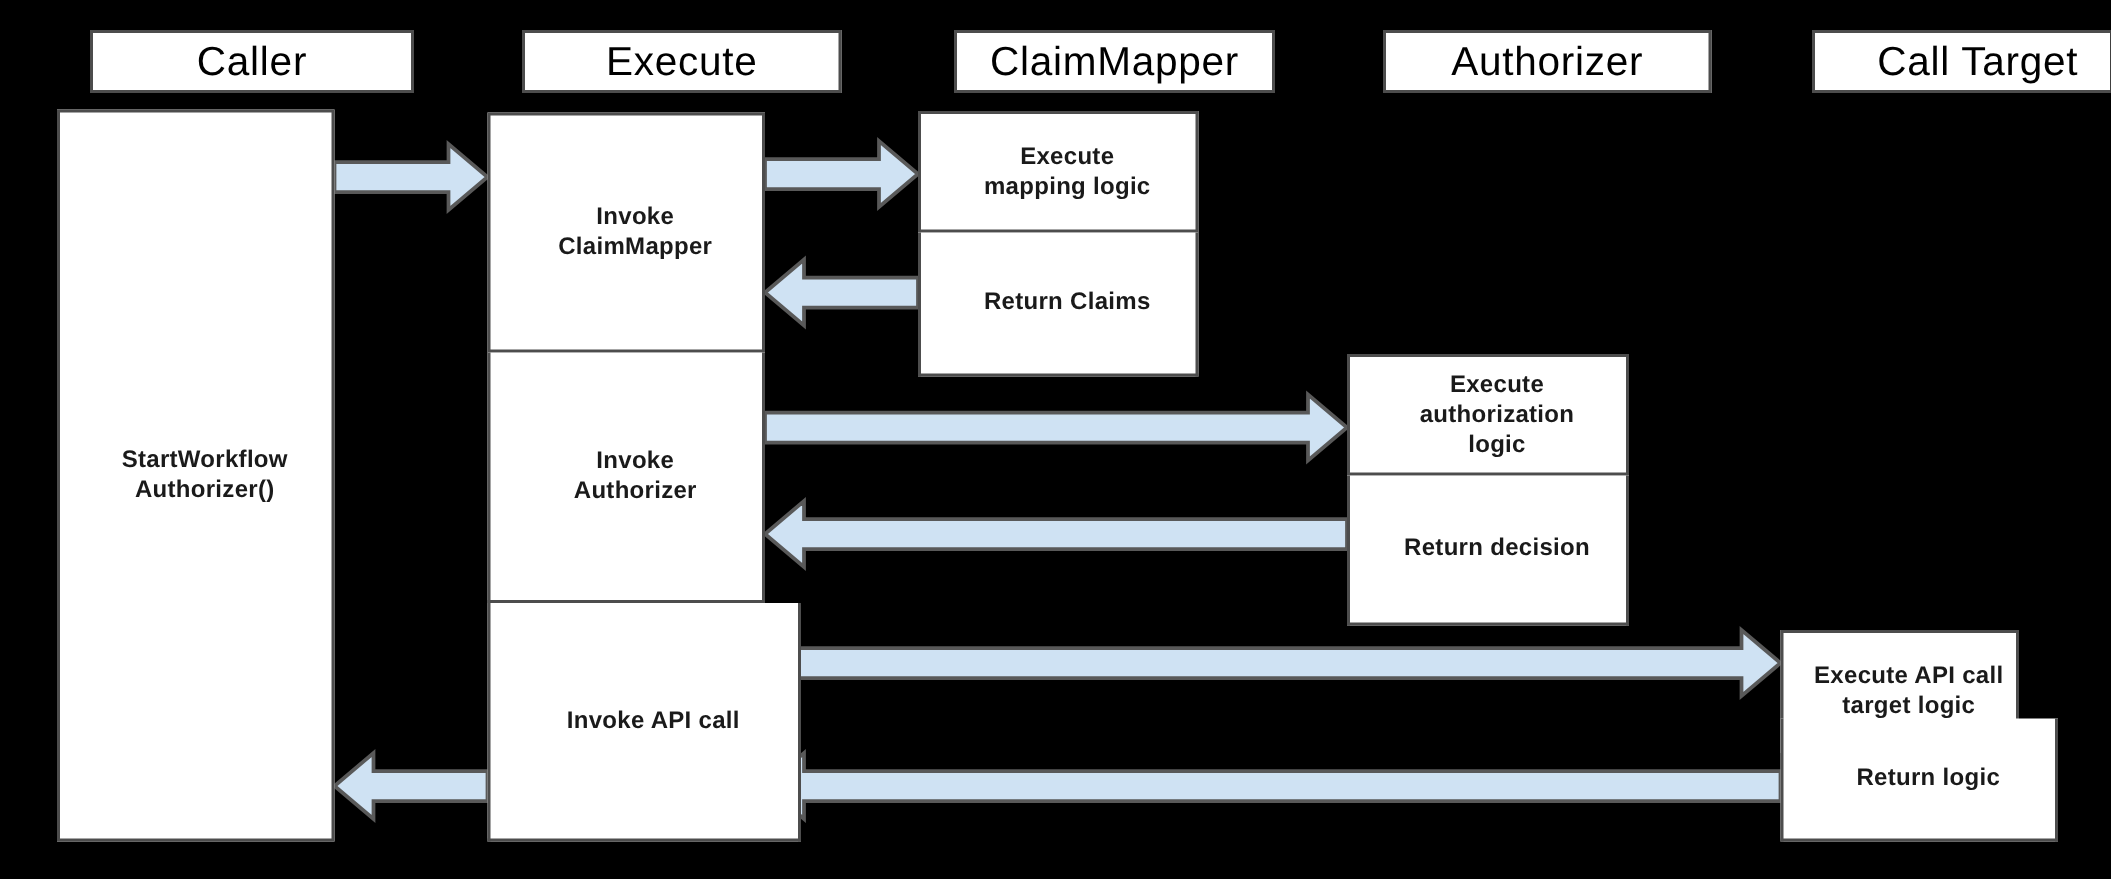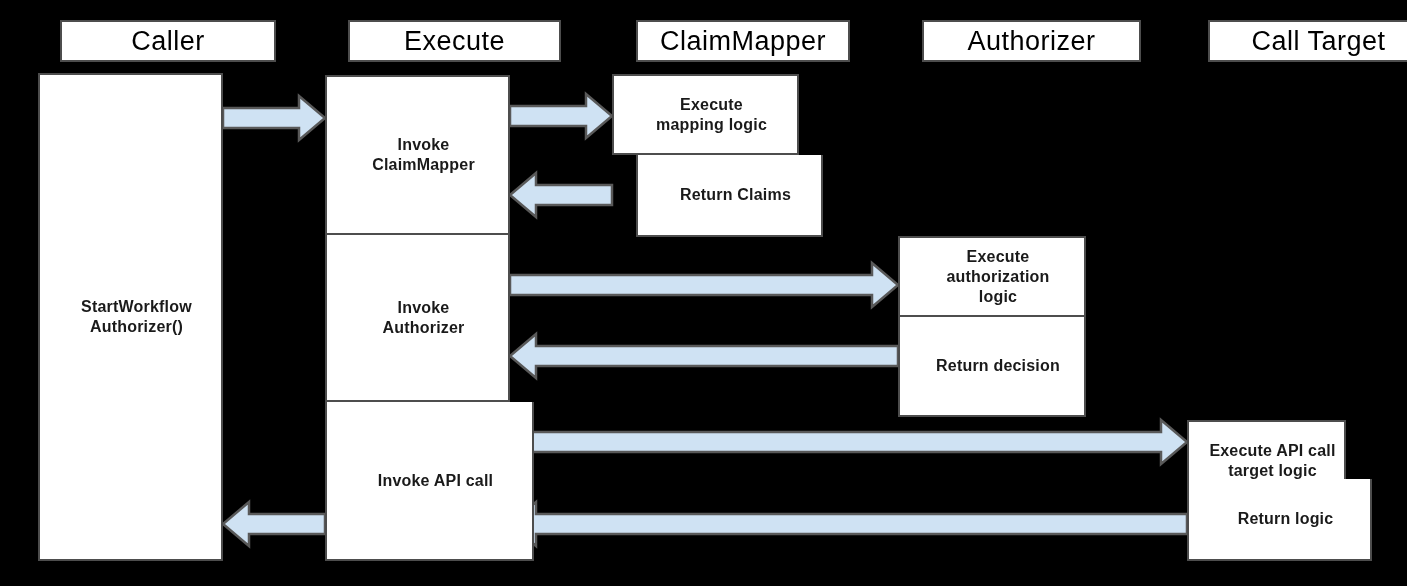--- a/index.html
+++ b/index.html
@@ -70,21 +70,21 @@
 Authorizer()</div>
 
   <div class="box" style="left:325px;top:75px;width:185px;height:160px">Invoke
 ClaimMapper</div>
   <div class="box cont" style="left:325px;top:235px;width:185px;height:167px">Invoke
 Authorizer</div>
   <div class="box cont" style="left:325px;top:402px;width:209px;height:159px">Invoke API call</div>
 
   <div class="box" style="left:612px;top:74px;width:187px;height:81px">Execute
 mapping logic</div>
-  <div class="box cont" style="left:636px;top:155px;width:187px;height:82px">Return Claims</div>
+  <div class="box cont" style="left:612px;top:155px;width:187px;height:96px">Return Claims</div>
 
   <div class="box" style="left:898px;top:236px;width:188px;height:81px">Execute
 authorization
 logic</div>
   <div class="box cont" style="left:898px;top:317px;width:188px;height:100px">Return decision</div>
 
   <div class="box" style="left:1187px;top:420px;width:159px;height:82px">Execute API call
 target logic</div>
   <div class="box cont" style="left:1187px;top:479px;width:185px;height:82px">Return logic</div>
 

